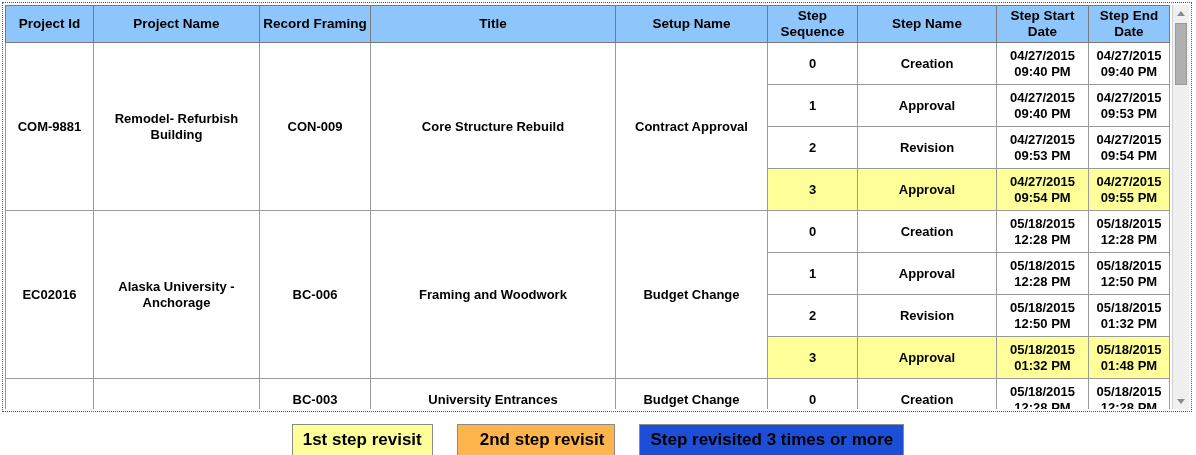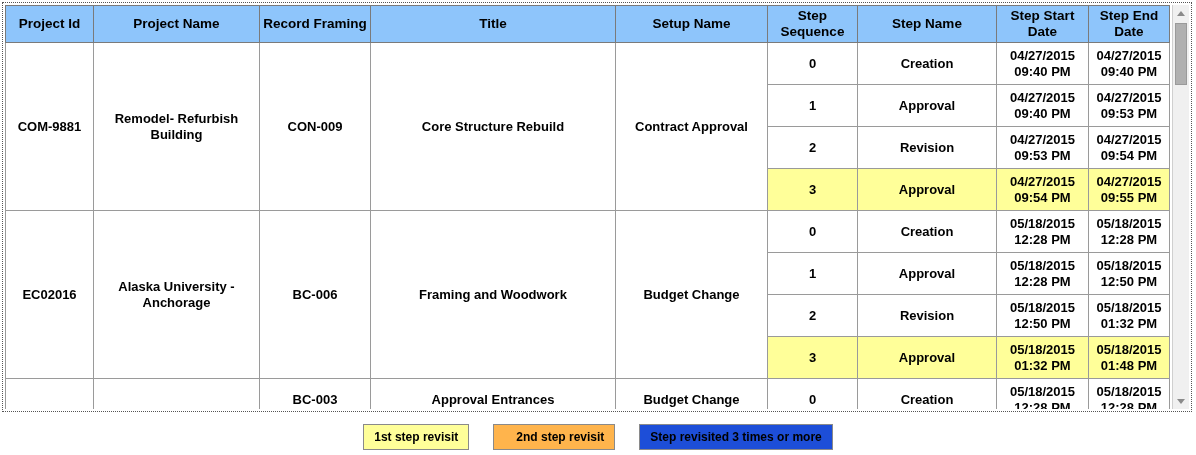--- a/index.html
+++ b/index.html
@@ -142,21 +142,21 @@
     position: absolute;
     left: 0;
     top: 424px;
     width: 1196px;
     display: flex;
     justify-content: center;
     align-items: center;
     gap: 24px;
   }
   .legend-item {
-    font-size: 12px;
+    font-size: 17px;
     font-weight: bold;
     color: #000000;
     padding: 5px 10px;
     border: 1px solid #8a8a8a;
     box-sizing: border-box;
     white-space: nowrap;
   }
   .legend-item.l1 { background: #ffff99; }
   .legend-item.l2 { background: #ffb44c; padding-left: 22px; }
   .legend-item.l3 { background: #c3272b; }
@@ -299,21 +299,21 @@
                 </td>
                 <td class="step-cell date-cell">
                   <div>05/18/2015</div>
                   <div>01:48 PM</div>
                 </td>
               </tr>
               <tr>
                 <td rowspan="1" class="grp-cell "></td>
                 <td rowspan="1" class="grp-cell "></td>
                 <td rowspan="1" class="grp-cell link-cell">BC-003</td>
-                <td rowspan="1" class="grp-cell link-cell">Approval Entrances</td>
+                <td rowspan="1" class="grp-cell link-cell">University Entrances</td>
                 <td rowspan="1" class="grp-cell ">Budget Change</td>
                 <td class="step-cell">0</td>
                 <td class="step-cell">Creation</td>
                 <td class="step-cell date-cell">
                   <div>05/18/2015</div>
                   <div>12:28 PM</div>
                 </td>
                 <td class="step-cell date-cell">
                   <div>05/18/2015</div>
                   <div>12:28 PM</div>

